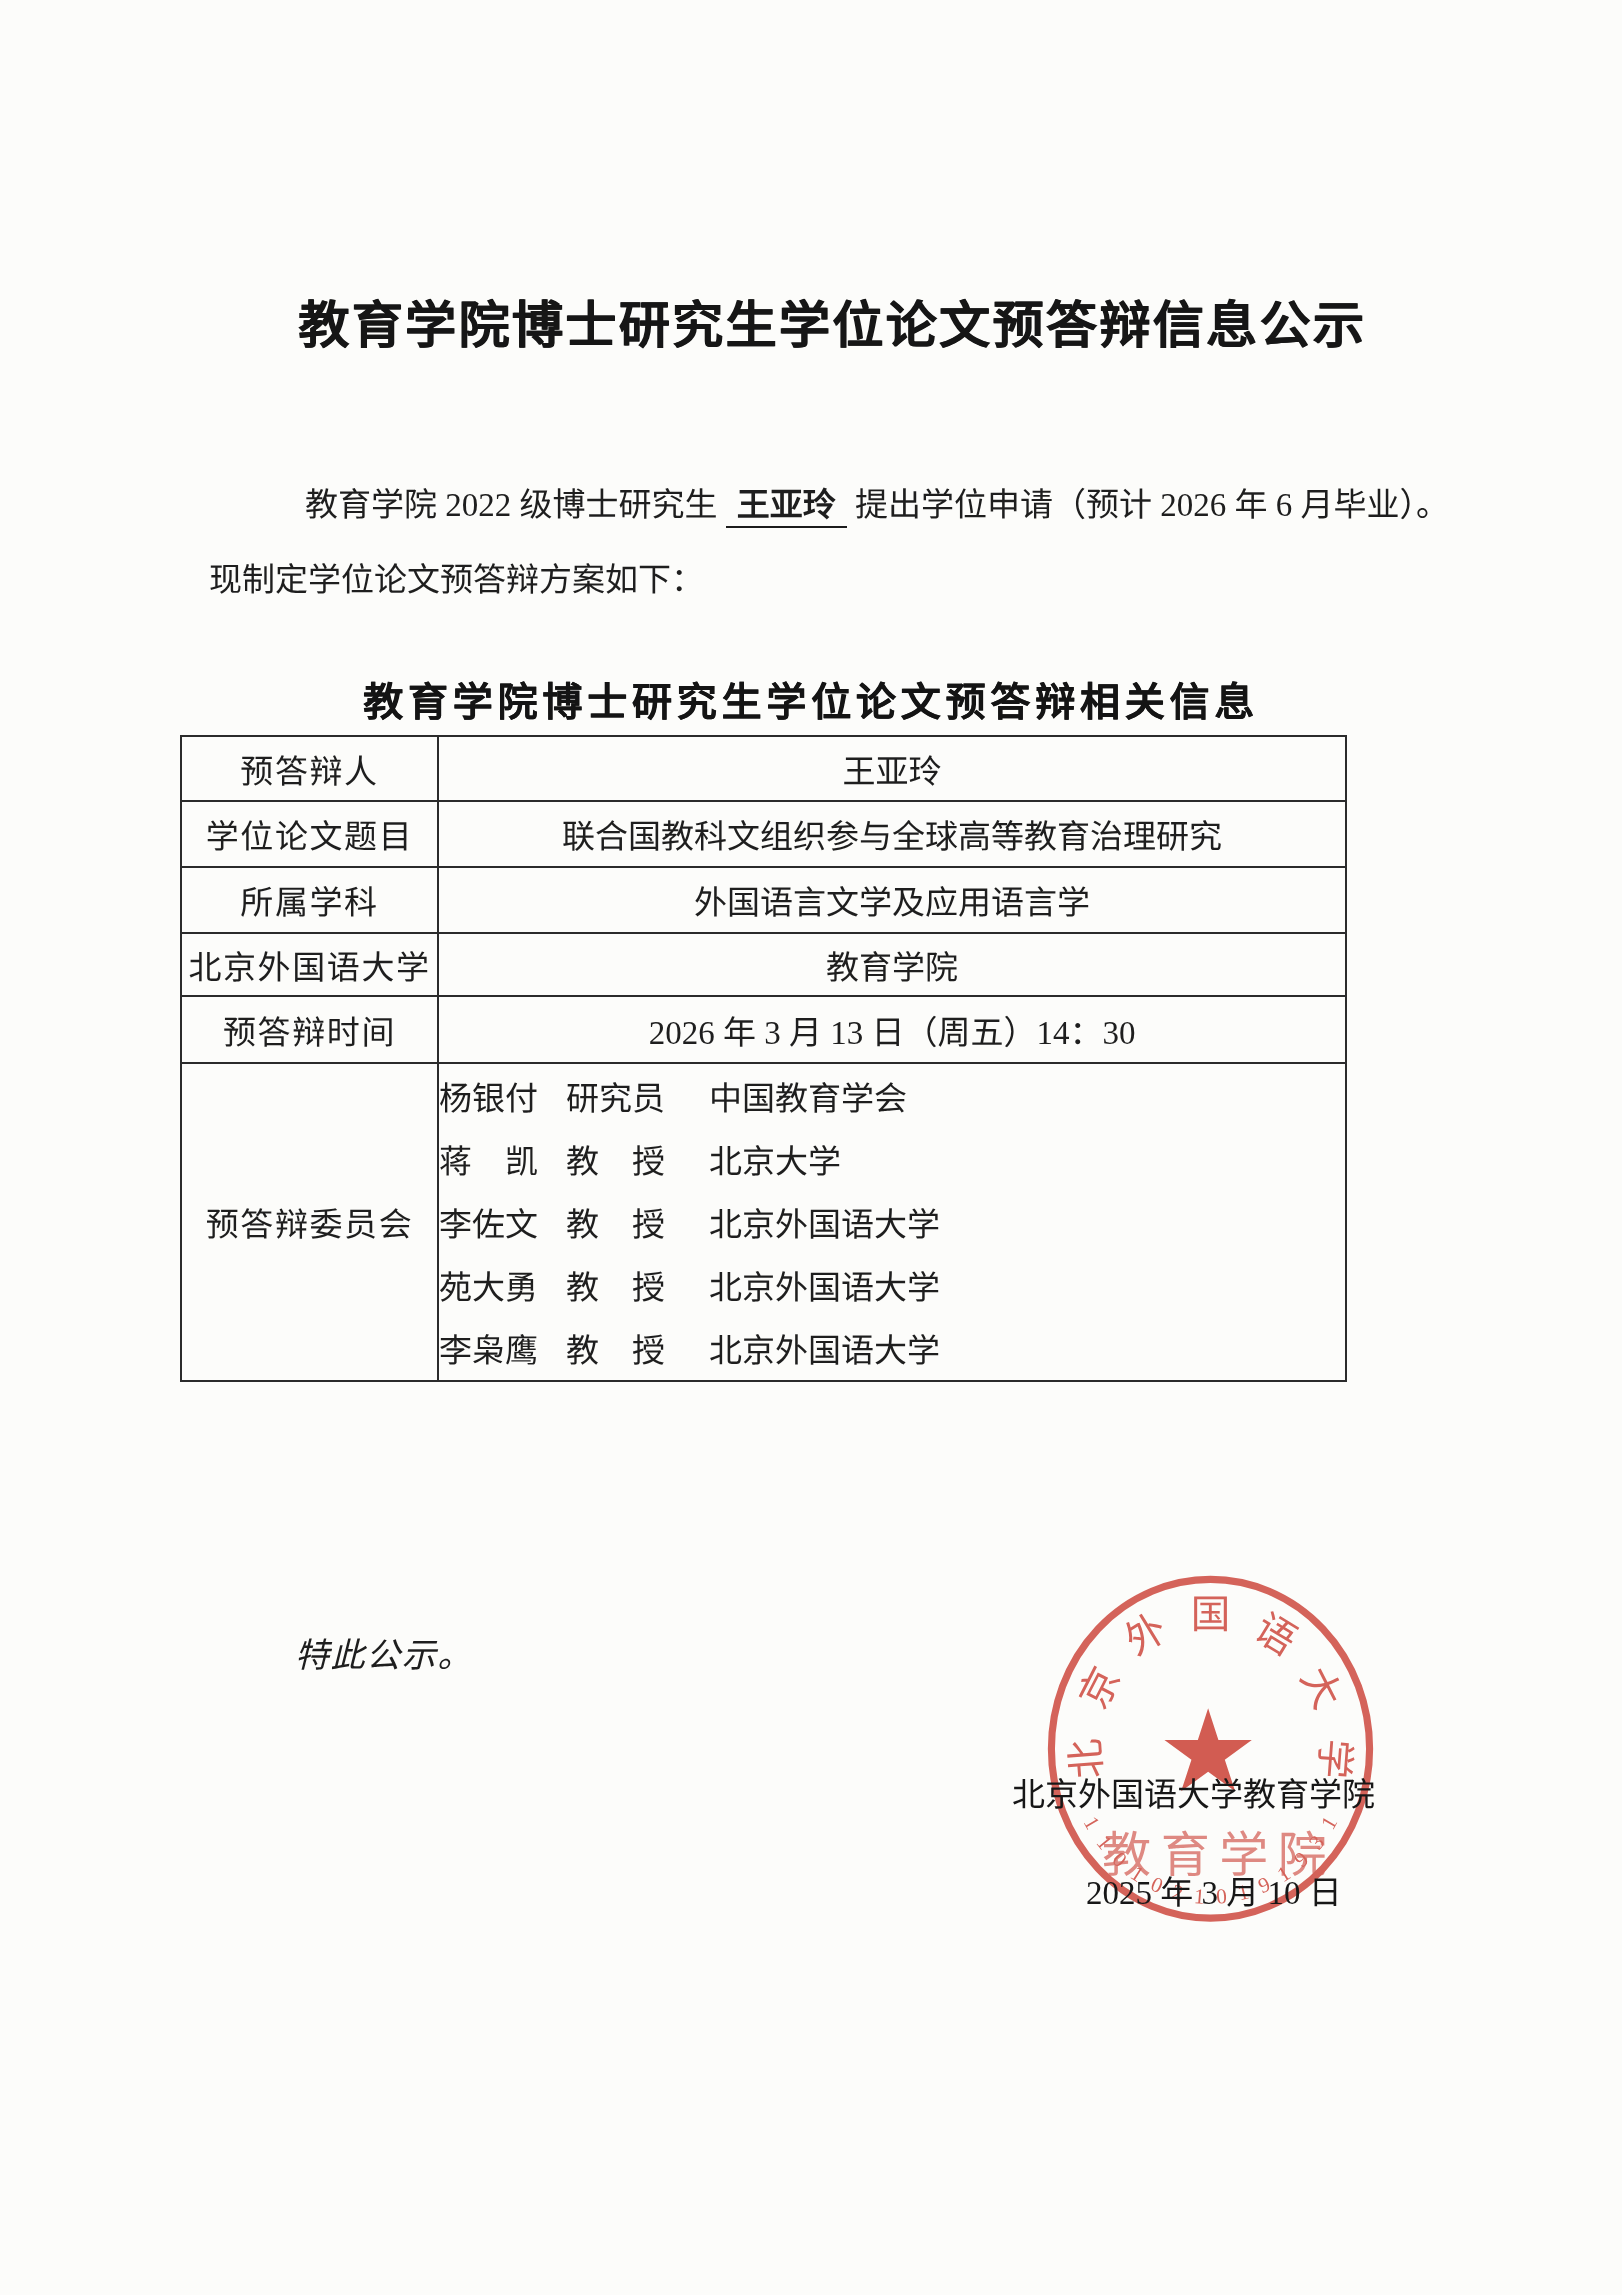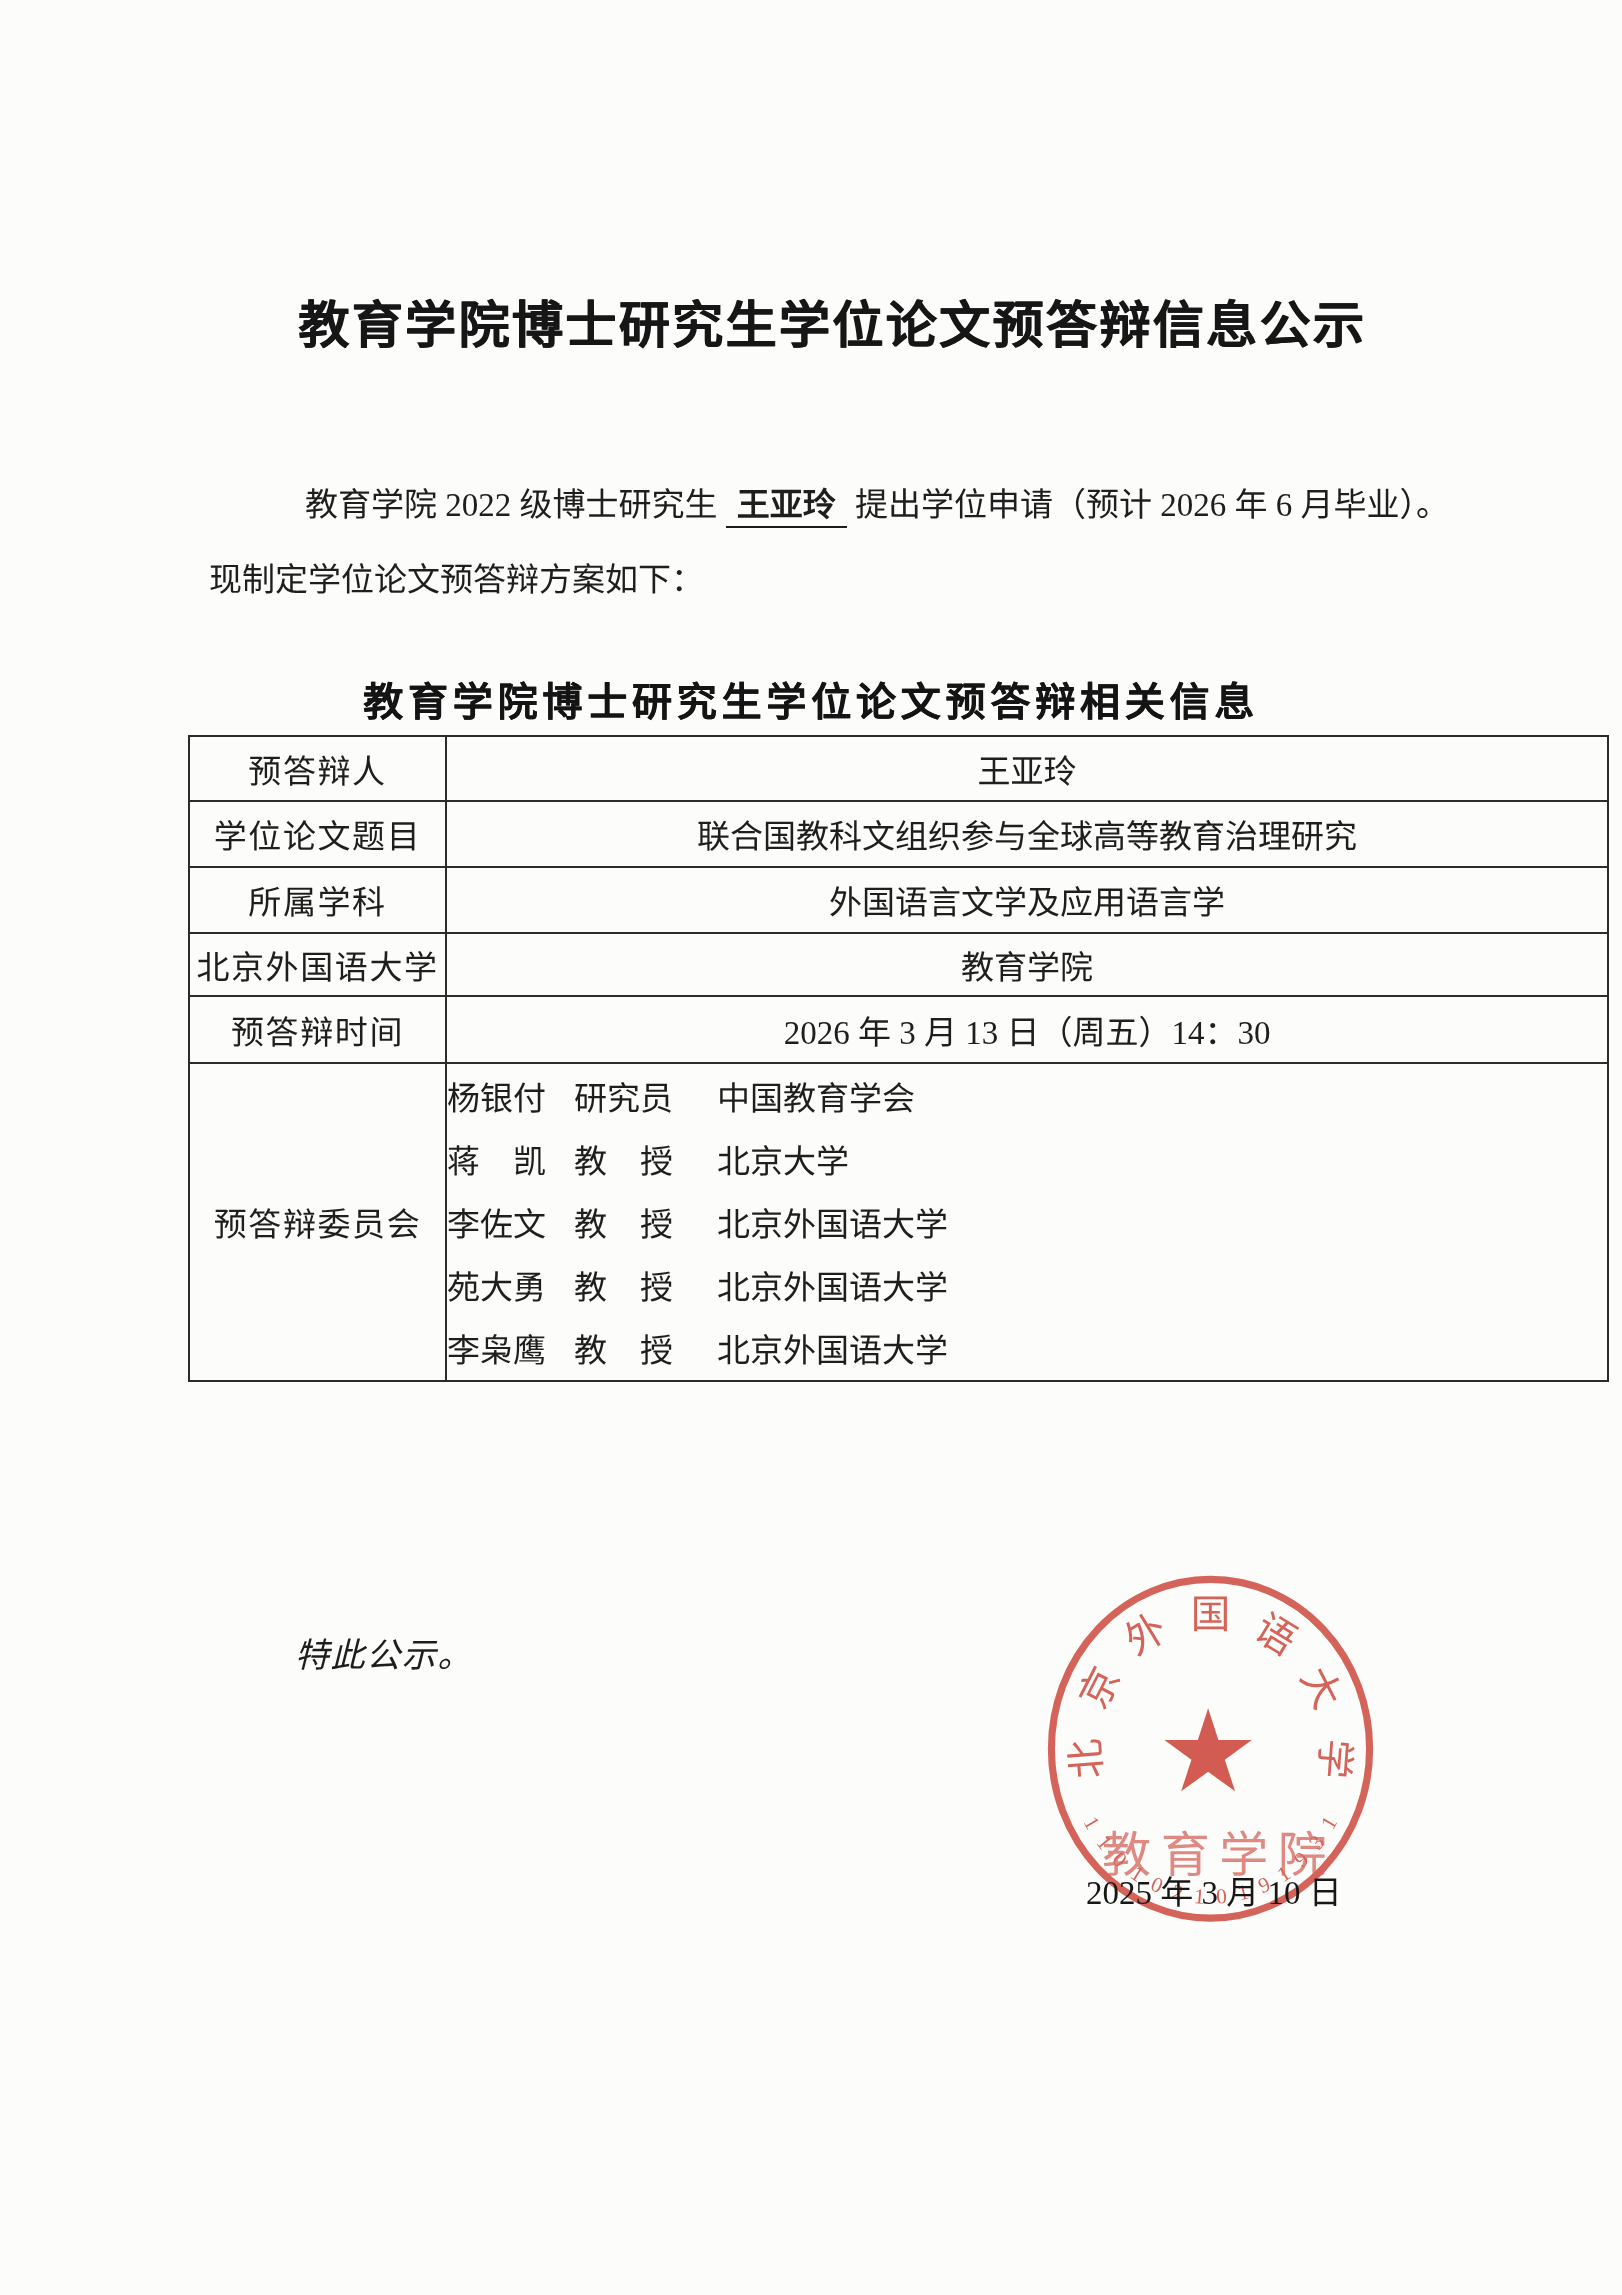--- a/index.html
+++ b/index.html
@@ -34,22 +34,22 @@
     font-size:33px;line-height:1.2;white-space:nowrap;
   }
   .table-title{
     position:absolute;top:670px;left:0;right:0;
     text-align:center;
     font-size:40px;font-weight:bold;letter-spacing:4.8px;
     color:#141414;
     text-shadow:0.4px 0 0 currentColor;
   }
   table.info{
-    position:absolute;top:735px;left:188px;
-    width:1421px;
+    position:absolute;top:735px;left:180px;
+    width:1167px;
     border-collapse:collapse;table-layout:fixed;
   }
   table.info td{
     border:2.4px solid #2b2b2b;
     font-size:33px;color:#1e1e1e;
     padding:0;
   }
   td.lbl{
     width:255px;text-align:center;letter-spacing:1.6px;font-size:34px;
   }
@@ -173,16 +173,17 @@
           <text transform="translate(253.6,412.3) rotate(-13.8)" text-anchor="middle">1</text>
           <text transform="translate(281.3,402.3) rotate(-23.1)" text-anchor="middle">9</text>
           <text transform="translate(307.3,387.7) rotate(-32.3)" text-anchor="middle">1</text>
           <text transform="translate(330.7,368.7) rotate(-41.5)" text-anchor="middle">9</text>
           <text transform="translate(351.0,346.0) rotate(-50.8)" text-anchor="middle">3</text>
           <text transform="translate(367.6,320.0) rotate(-60.0)" text-anchor="middle">1</text>
         </g>
     </g>
   </svg>
 
+  <div class="sig-line">北京外国语大学教育学院</div>
   <div class="date-line">2025 年 3 月 10 日</div>
 
 </div>
 
 
 </body></html>

